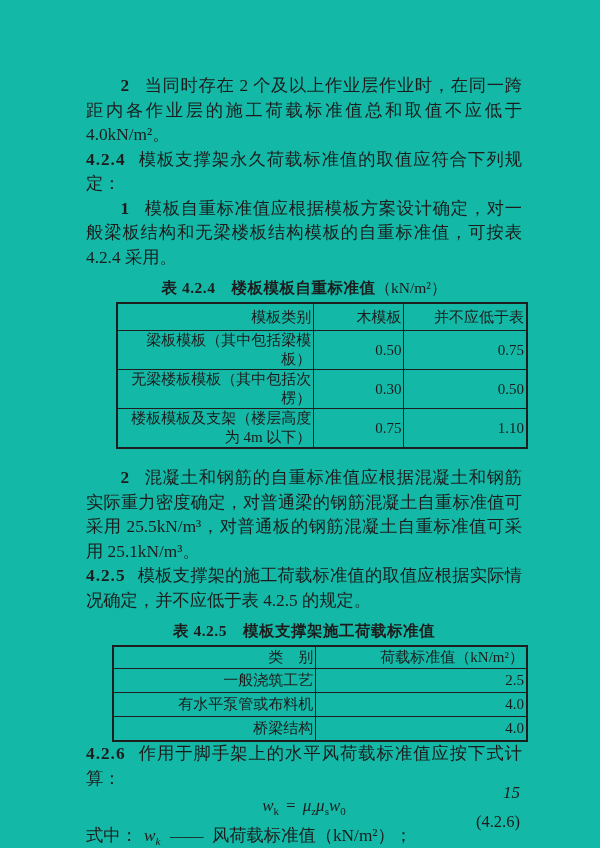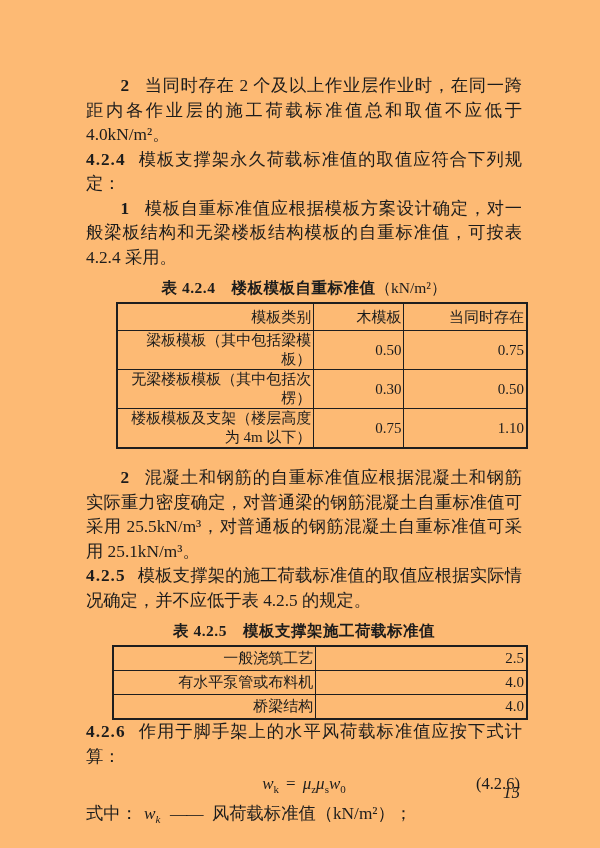--- a/index.html
+++ b/index.html
@@ -1,20 +1,20 @@
 <!DOCTYPE html>
 <html><head>
 <meta charset="utf-8">
 <style>
   html,body { margin:0; padding:0; background:#e8e8e6; }
   .page {
     position:relative;
     width:600px; height:848px;
     margin:0 auto;
-    background:#fdba74;
+    background:#14b8a6;
     box-sizing:border-box;
     padding:74px 78px 0 86px;
     font-family:"Liberation Serif", serif;
     color:#1c1c1c;
     overflow:hidden;
   }
   .para {
     margin:0;
     font-size:17.3px;
     line-height:24.5px;
@@ -58,21 +58,21 @@
   .eq-row {
     position:relative;
     margin-top:2px;
     text-align:center;
     font-size:17px;
     line-height:25px;
   }
   .eq-body i { font-family:"Liberation Serif", serif; }
   .eq-eq { margin:0 7px; }
   sub { font-size:11px; }
-  .eq-num { position:absolute; right:2px; top:0; font-size:16.5px; font-style:normal;text-align:center; }
+  .eq-num { position:absolute; right:2px; top:16px; font-size:16.5px; font-style:normal;text-align:center; }
 
   .where { font-size:17.3px; line-height:24.5px; }
   .where-row { display:flex; }
   .w-intro { width:58px; flex:none; }
   .w-sym { width:26px; flex:none; font-style:italic; }
   .w-dash { width:42px; flex:none; letter-spacing:-1px; }
   .w-def { flex:1; text-align:justify; text-justify:inter-ideograph; }
 
   .page-num {
     position:absolute;
@@ -99,21 +99,21 @@
   <table class="stdtbl t424">
     <colgroup>
         <col style="width:48%">
         <col style="width:22%">
         <col style="width:30%">
       </colgroup>
     <tbody>
         <tr>
       <th>模板类别</th>
       <th>木模板</th>
-      <th>当同时存在</th>
+      <th>并不应低于表</th>
     </tr>
     <tr>
       <td>梁板模板（其中包括梁模板）</td>
       <td>0.50</td>
       <td>0.75</td>
     </tr>
     <tr>
       <td>无梁楼板模板（其中包括次楞）</td>
       <td>0.30</td>
       <td>0.50</td>
@@ -131,20 +131,24 @@
   <p class="para"><b class="clause-num">4.2.5</b><span>模板支撑架的施工荷载标准值的取值应根据实际情况确定，并不应低于表 4.2.5 的规定。</span></p>
 
   <div class="tbl-caption" style=""><b>表 4.2.5　模板支撑架施工荷载标准值</b></div>
 
   <table class="stdtbl t425">
     <colgroup>
         <col style="width:49%">
         <col style="width:51%">
       </colgroup>
     <tbody>
+        <tr>
+      <th>类　别</th>
+      <th>荷载标准值（kN/m²）</th>
+    </tr>
     <tr>
       <td>一般浇筑工艺</td>
       <td>2.5</td>
     </tr>
     <tr>
       <td>有水平泵管或布料机</td>
       <td>4.0</td>
     </tr>
     <tr>
       <td>桥梁结构</td>

